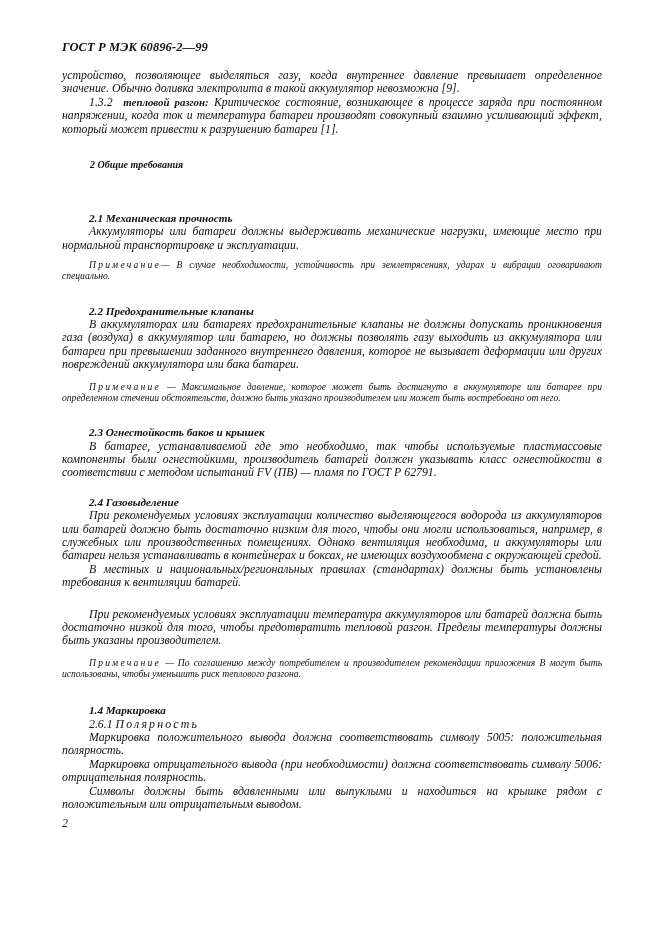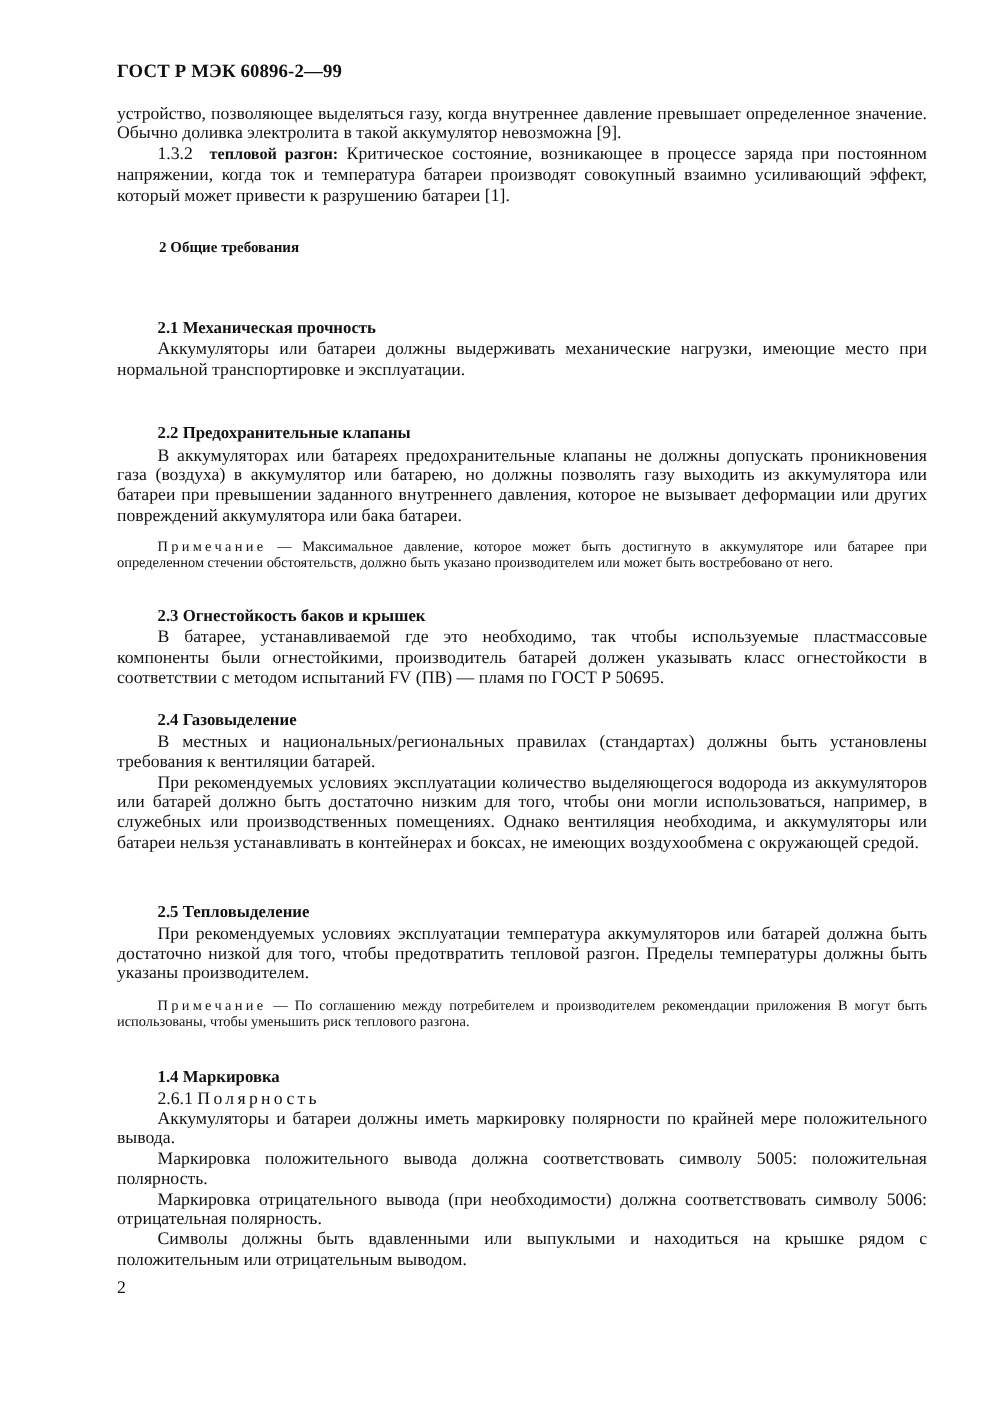--- a/index.html
+++ b/index.html
@@ -1,17 +1,17 @@
 <!DOCTYPE html>
 <html><head>
   <meta charset="utf-8">
   <style>
     html, body { margin: 0; padding: 0; background: #ffffff; }
     body { width: 661px; height: 936px; position: relative; overflow: hidden; color: #111; font-family: "Liberation Serif", "DejaVu Serif", serif; }
-    .page { position: absolute; left: 78px; top: 40px; width: 540px; }
+    .page { position: absolute; left: 62px; top: 40px; width: 540px; font-style: italic; }
     .running-head { font-weight: bold; font-size: 12.5px; letter-spacing: 0.1px; margin: 0 0 14px 0; }
     p { margin: 0; font-size: 11.8px; line-height: 13.4px; text-align: justify; }
     .ind { text-indent: 27px; }
     .term { font-weight: bold; font-size: 10.8px; }
     h2 { font-size: 10px; font-weight: bold; margin: 20px 0 0 28px; line-height: 18px; }
     h3 { font-size: 11.2px; font-weight: bold; margin: 16px 0 0 27px; line-height: 13.4px; }
     .note { font-size: 9.6px; line-height: 11.2px; text-align: justify; }
     .spaced { letter-spacing: 2.2px; }
     .gap-s { height: 7px; }
     .gap-m { height: 9px; }
@@ -28,44 +28,43 @@
   <p>устройство, позволяющее выделяться газу, когда внутреннее давление превышает определенное значение. Обычно доливка электролита в такой аккумулятор невозможна [9].</p>
   <p class="ind"><span>1.3.2</span>&nbsp; <span class="term">тепловой разгон:</span> <span>Критическое состояние, возникающее в процессе заряда при постоянном напряжении, когда ток и температура батареи производят совокупный взаимно усиливающий эффект, который может привести к разрушению батареи [1].</span></p>
 
   <h2>2 Общие требования</h2>
 
   <div class="gap-h"></div>
 
   <h3>2.1 Механическая прочность</h3>
   <p class="ind">Аккумуляторы или батареи должны выдерживать механические нагрузки, имеющие место при нормальной транспортировке и эксплуатации.</p>
   <div class="gap-s"></div>
+  <p class="note ind"><span class="spaced">Примечание</span><span>— В случае необходимости, устойчивость при землетрясениях, ударах и вибрации оговаривают специально.</span></p>
   <div class="gap-s"></div>
 
   <h3>2.2 Предохранительные клапаны</h3>
   <p class="ind">В аккумуляторах или батареях предохранительные клапаны не должны допускать проникновения газа (воздуха) в аккумулятор или батарею, но должны позволять газу выходить из аккумулятора или батареи при превышении заданного внутреннего давления, которое не вызывает деформации или других повреждений аккумулятора или бака батареи.</p>
   <div class="gap-m"></div>
   <p class="note ind"><span class="spaced">Примечание</span> <span>— Максимальное давление, которое может быть достигнуто в аккумуляторе или батарее при определенном стечении обстоятельств, должно быть указано производителем или может быть востребовано от него.</span></p>
   <div class="gap-s"></div>
 
   <h3>2.3 Огнестойкость баков и крышек</h3>
-  <p class="ind">В батарее, устанавливаемой где это необходимо, так чтобы используемые пластмассовые компоненты были огнестойкими, производитель батарей должен указывать класс огнестойкости в соответствии с методом испытаний FV (ПВ) — пламя по ГОСТ Р 50695.</p>
+  <p class="ind">В батарее, устанавливаемой где это необходимо, так чтобы используемые пластмассовые компоненты были огнестойкими, производитель батарей должен указывать класс огнестойкости в соответствии с методом испытаний FV (ПВ) — пламя по ГОСТ Р 62791.</p>
 
   <h3>2.4 Газовыделение</h3>
+  <p class="ind">При рекомендуемых условиях эксплуатации количество выделяющегося водорода из аккумуляторов или батарей должно быть достаточно низким для того, чтобы они могли использоваться, например, в служебных или производственных помещениях. Однако вентиляция необходима, и аккумуляторы или батареи нельзя устанавливать в контейнерах и боксах, не имеющих воздухообмена с окружающей средой.</p>
   <p class="ind">В местных и национальных/региональных правилах (стандартах) должны быть установлены требования к вентиляции батарей.</p>
-  <p class="ind">При рекомендуемых условиях эксплуатации количество выделяющегося водорода из аккумуляторов или батарей должно быть достаточно низким для того, чтобы они могли использоваться, например, в служебных или производственных помещениях. Однако вентиляция необходима, и аккумуляторы или батареи нельзя устанавливать в контейнерах и боксах, не имеющих воздухообмена с окружающей средой.</p>
   <div class="gap-m"></div>
   <div class="gap-m"></div>
 
-  <h3>2.5 Тепловыделение</h3>
   <p class="ind">При рекомендуемых условиях эксплуатации температура аккумуляторов или батарей должна быть достаточно низкой для того, чтобы предотвратить тепловой разгон. Пределы температуры должны быть указаны производителем.</p>
   <div class="gap-m"></div>
   <p class="note ind"><span class="spaced">Примечание</span> <span>— По соглашению между потребителем и производителем рекомендации приложения B могут быть использованы, чтобы уменьшить риск теплового разгона.</span></p>
   <div class="gap-m"></div>
 
   <h3>1.4 Маркировка</h3>
   <p class="ind"><span>2.6.1</span> <span class="spaced">Полярность</span></p>
-  <p class="ind">Аккумуляторы и батареи должны иметь маркировку полярности по крайней мере положительного вывода.</p>
   <p class="ind">Маркировка положительного вывода должна соответствовать символу 5005: положительная полярность.</p>
   <p class="ind">Маркировка отрицательного вывода (при необходимости) должна соответствовать символу 5006: отрицательная полярность.</p>
   <p class="ind">Символы должны быть вдавленными или выпуклыми и находиться на крышке рядом с положительным или отрицательным выводом.</p>
 
   <div class="page-num">2</div>
 </div>
 
 </body></html>

